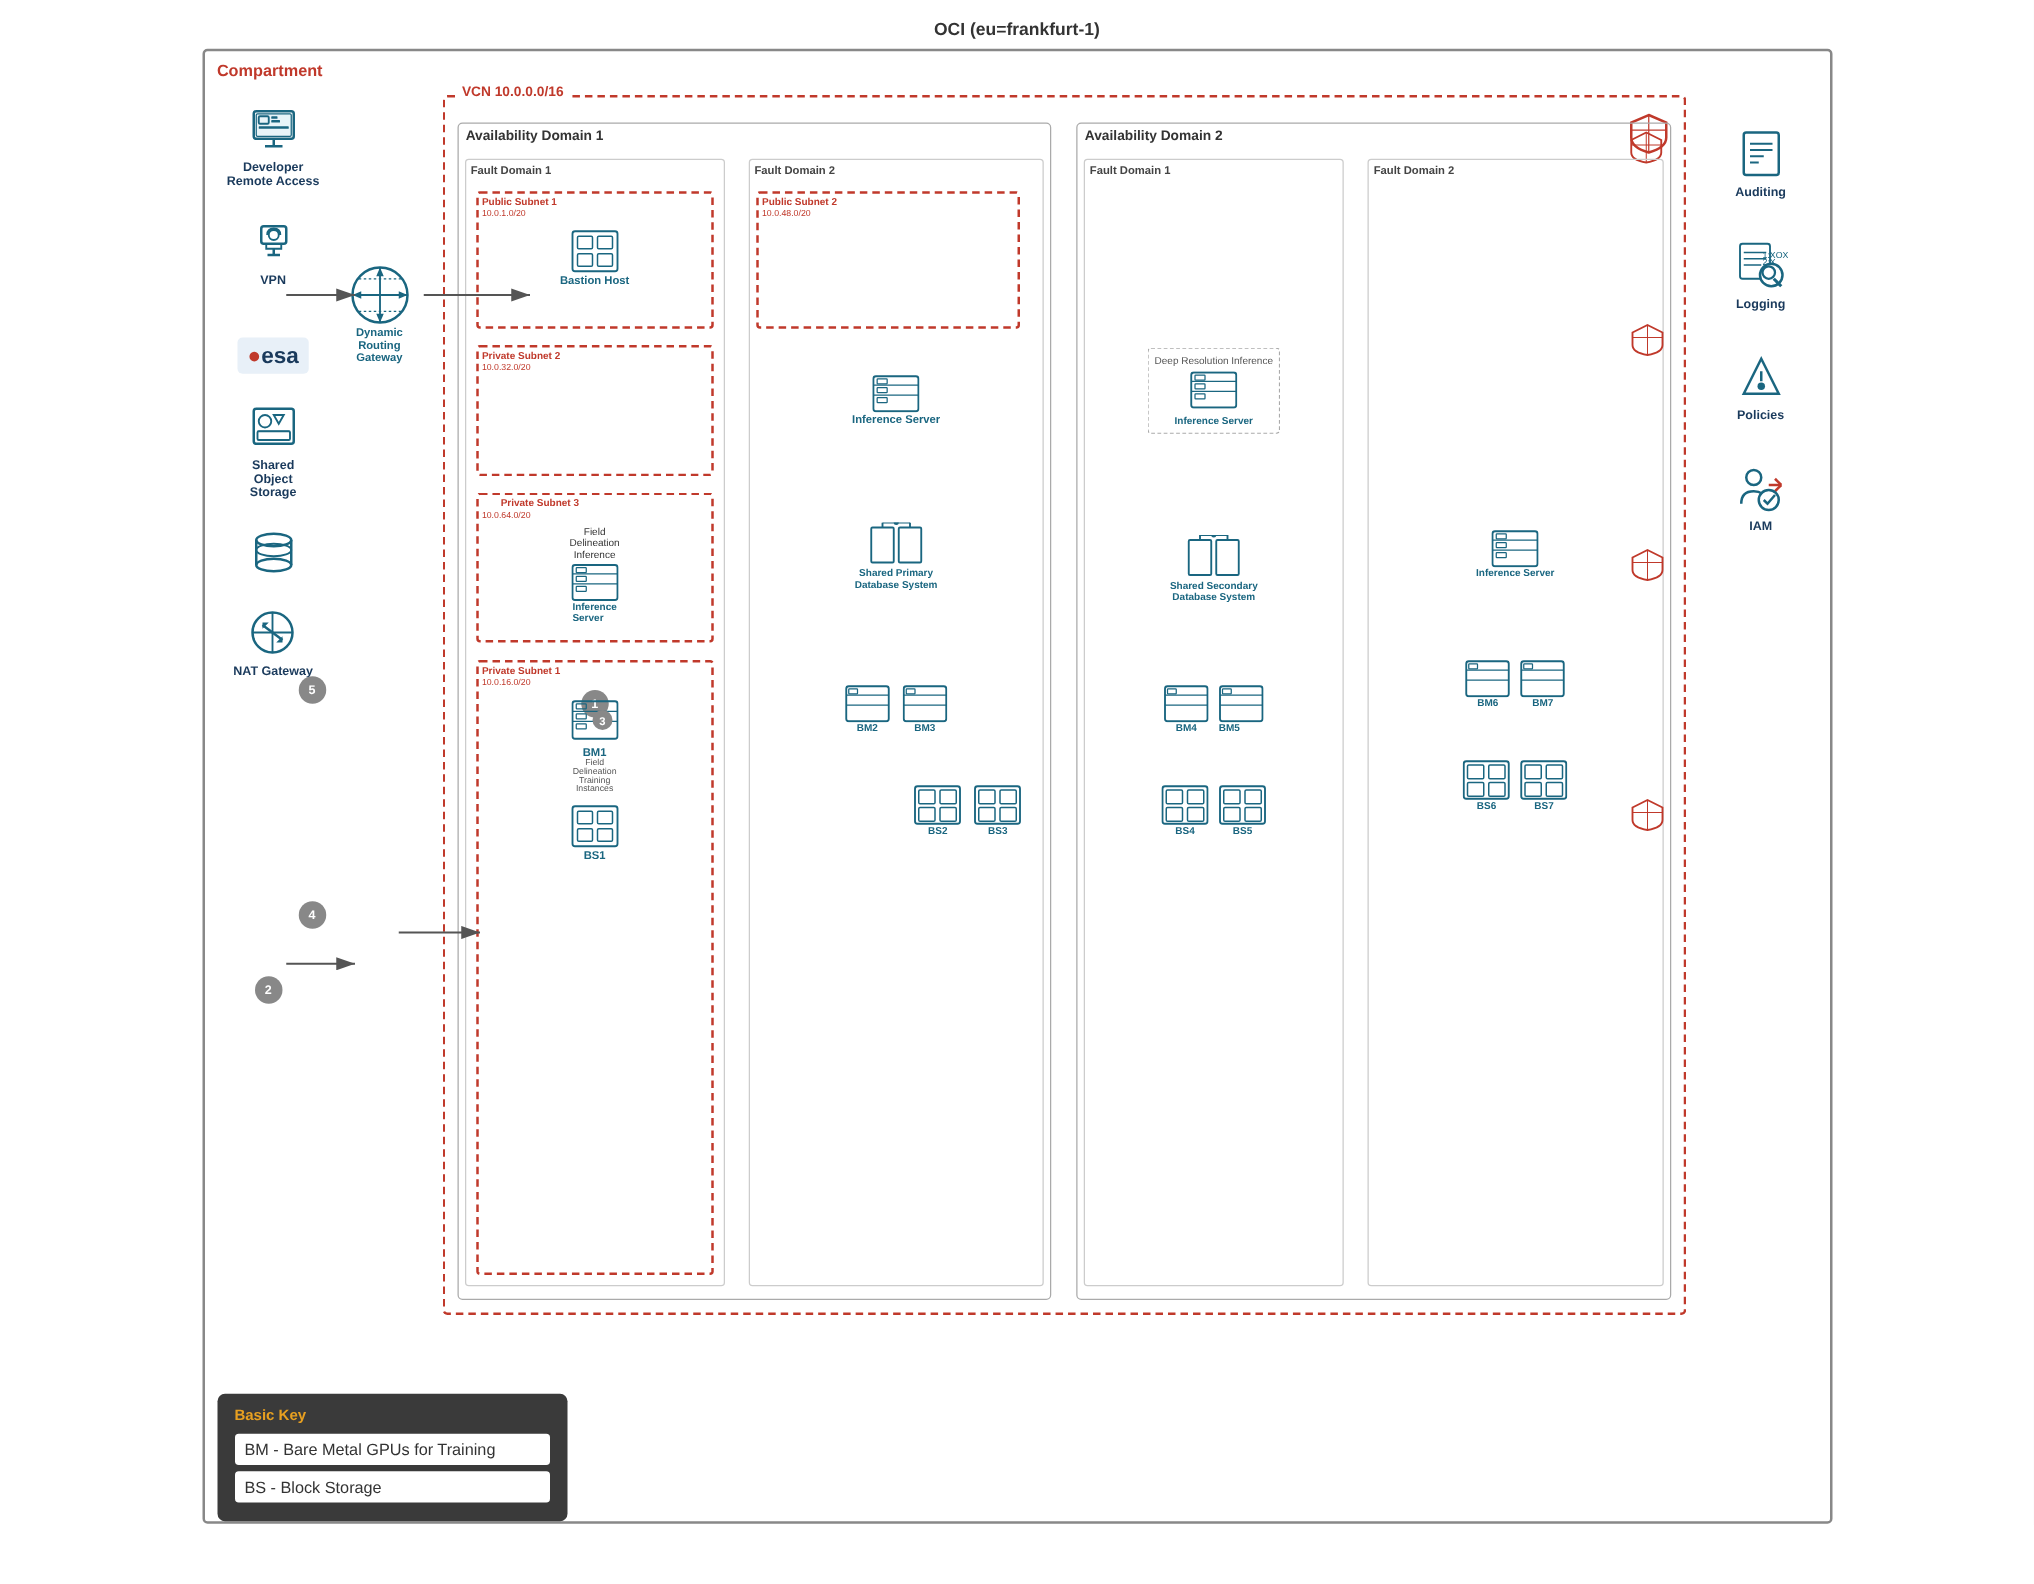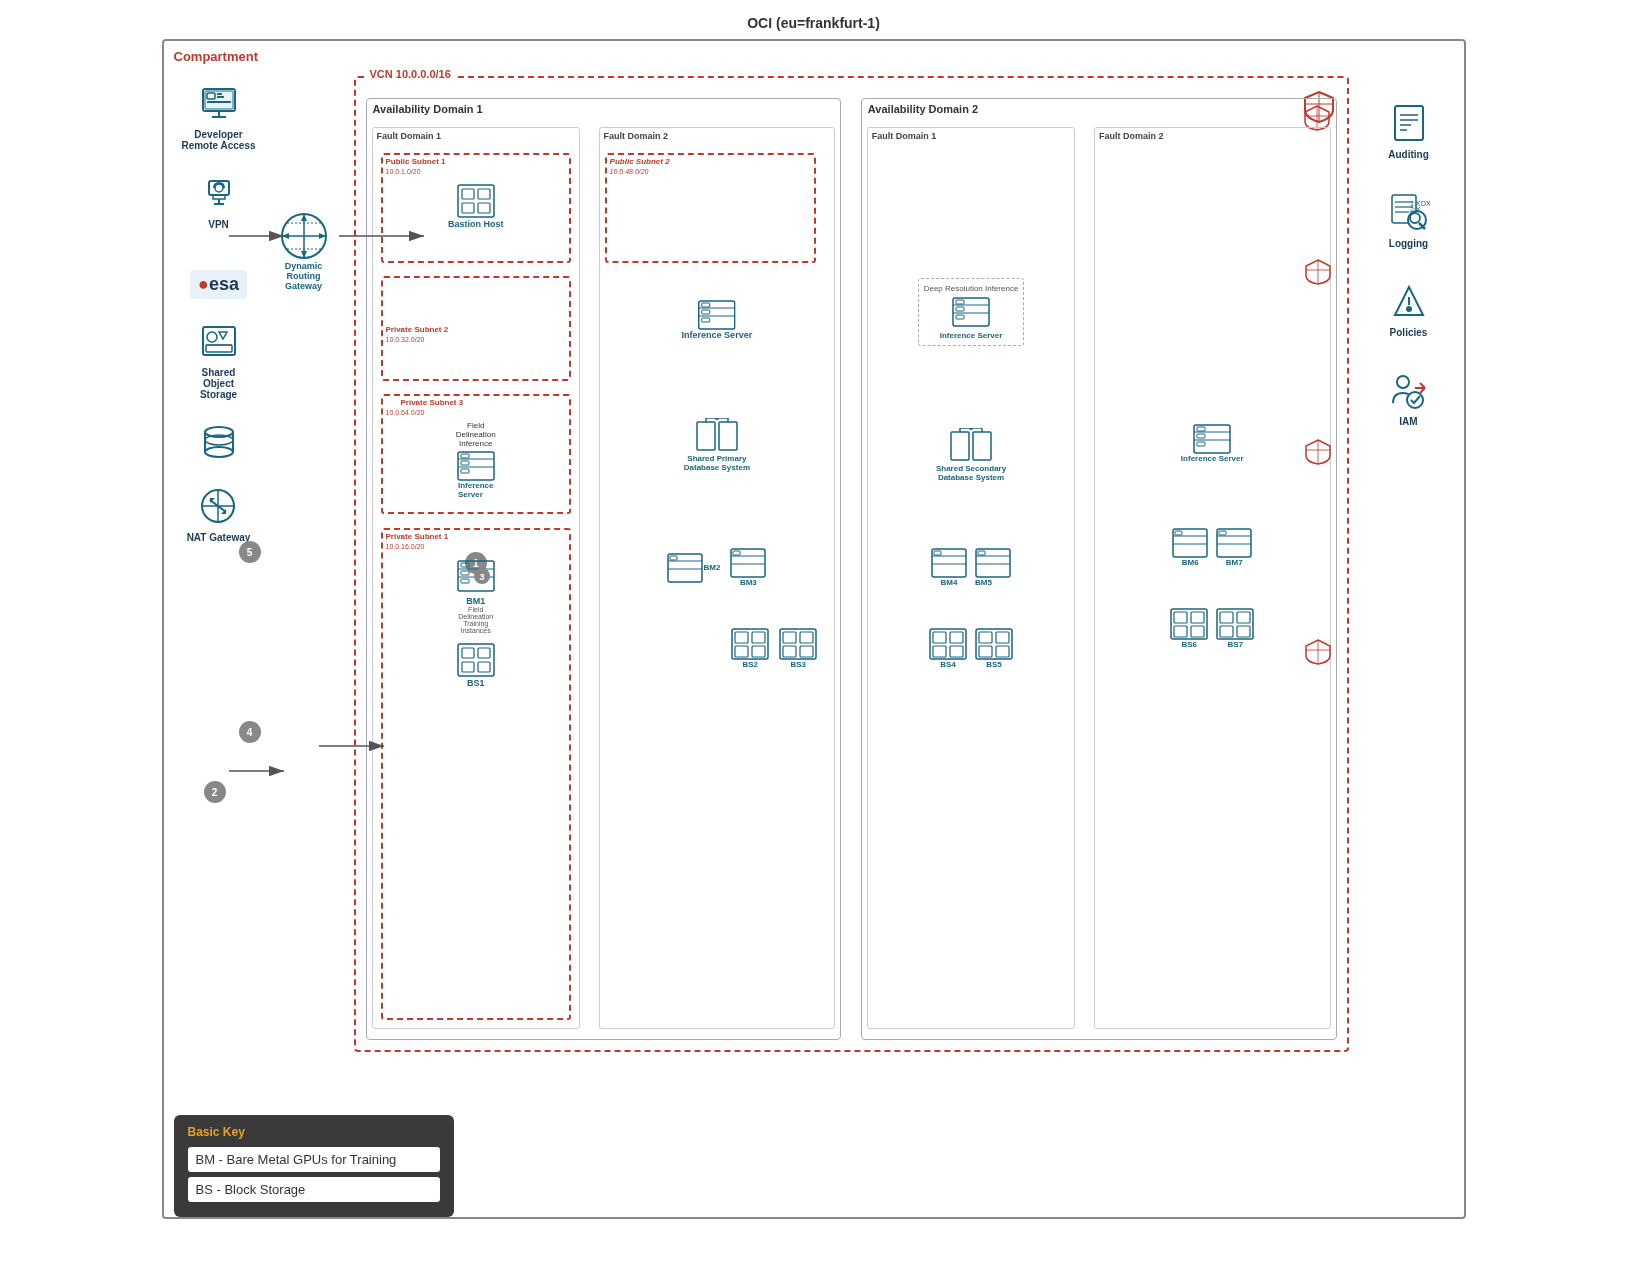--- a/index.html
+++ b/index.html
@@ -277,21 +277,21 @@
                   <rect x="6" y="6" width="12" height="10" rx="1" fill="none" stroke="#1a6680" stroke-width="1.2"></rect>
                   <rect x="22" y="6" width="12" height="10" rx="1" fill="none" stroke="#1a6680" stroke-width="1.2"></rect>
                   <rect x="6" y="20" width="12" height="10" rx="1" fill="none" stroke="#1a6680" stroke-width="1.2"></rect>
                   <rect x="22" y="20" width="12" height="10" rx="1" fill="none" stroke="#1a6680" stroke-width="1.2"></rect>
                 </svg>
                 <span style="font-size:9px;color:#1a6680;font-weight:600;">Bastion Host</span>
               </div>
             </div>
 
             <div style="position:absolute;top:148px;left:8px;right:8px;height:105px;border:2px dashed #c0392b;border-radius:3px;">
-              <div style="font-size:8px;font-weight:bold;color:#c0392b;padding:2px 3px;margin-top:45px;">Private Subnet 2</div>
+              <div style="font-size:8px;font-weight:bold;color:#c0392b;padding:2px 3px;">Private Subnet 2</div>
               <div style="font-size:7px;color:#c0392b;padding:0 3px;">10.0.32.0/20</div>
             </div>
 
             <div style="position:absolute;top:266px;left:8px;right:8px;height:120px;border:2px dashed #c0392b;border-radius:3px;">
               <div style="font-size:8px;font-weight:bold;color:#c0392b;padding:2px 18px;">Private Subnet 3</div>
               <div style="font-size:7px;color:#c0392b;padding:0 3px;">10.0.64.0/20</div>
 
               <div style="display:flex;flex-direction:column;align-items:center;margin-top:5px;">
                 <div style="font-size:8px;color:#333;text-align:center;margin-bottom:3px;">Field<br>Delineation<br>Inference</div>
                 <svg width="38" height="30" viewBox="0 0 38 30">
@@ -339,21 +339,21 @@
                   <rect x="22" y="20" width="12" height="10" rx="1" fill="none" stroke="#1a6680" stroke-width="1.2"></rect>
                 </svg>
                 <span style="font-size:9px;color:#1a6680;font-weight:600;">BS1</span>
               </div>
             </div>
           </div>
 
           <div style="position:absolute;top:28px;left:49%;right:5px;bottom:10px;border:1.5px solid #ccc;border-radius:3px;">
             <div style="font-size:9px;font-weight:bold;color:#444;padding:3px 4px;">Fault Domain 2</div>
 
-            <div style="position:absolute;top:25px;left:5px;right:18px;height:110px;border:2px dashed #c0392b;border-radius:3px;font-style:italic;">
+            <div style="position:absolute;top:25px;left:5px;right:18px;height:110px;border:2px dashed #c0392b;border-radius:3px;">
               <div style="font-size:8px;font-weight:bold;color:#c0392b;padding:2px 3px;">Public Subnet 2</div>
               <div style="font-size:7px;color:#c0392b;padding:0 3px;">10.0.48.0/20</div>
             </div>
 
             <div style="display:flex;flex-direction:column;align-items:center;position:absolute;top:172px;left:50%;transform:translateX(-50%);">
               <svg width="38" height="30" viewBox="0 0 38 30">
                 <rect x="1" y="1" width="36" height="28" rx="2" fill="none" stroke="#1a6680" stroke-width="1.5"></rect>
                 <line x1="1" y1="8" x2="37" y2="8" stroke="#1a6680" stroke-width="1"></line>
                 <line x1="1" y1="16" x2="37" y2="16" stroke="#1a6680" stroke-width="1"></line>
                 <rect x="4" y="3" width="8" height="4" rx="0.5" fill="none" stroke="#1a6680" stroke-width="1"></rect>
@@ -372,21 +372,21 @@
                 <line x1="11" y1="4" x2="11" y2="0" stroke="#1a6680" stroke-width="1.5"></line>
                 <line x1="33" y1="4" x2="33" y2="0" stroke="#1a6680" stroke-width="1.5"></line>
                 <line x1="11" y1="0" x2="22" y2="0" stroke="#1a6680" stroke-width="1.5"></line>
                 <line x1="33" y1="0" x2="22" y2="0" stroke="#1a6680" stroke-width="1.5"></line>
                 <circle cx="22" cy="0" r="2" fill="#1a6680"></circle>
               </svg>
               <span style="font-size:8px;color:#1a6680;font-weight:600;text-align:center;width:80px;">Shared Primary<br>Database System</span>
             </div>
 
             <div style="position:absolute;top:420px;left:5px;right:5px;display:flex;gap:10px;justify-content:center;">
-              <div style="display:flex;flex-direction:row;align-items:center;">
+              <div style="display:flex;flex-direction:column;align-items:center;">
                 <svg width="36" height="30" viewBox="0 0 36 30">
                   <rect x="1" y="1" width="34" height="28" rx="2" fill="none" stroke="#1a6680" stroke-width="1.5"></rect>
                   <line x1="1" y1="8" x2="35" y2="8" stroke="#1a6680" stroke-width="1"></line>
                   <line x1="1" y1="16" x2="35" y2="16" stroke="#1a6680" stroke-width="1"></line>
                   <rect x="3" y="3" width="7" height="4" rx="0.5" fill="none" stroke="#1a6680" stroke-width="1"></rect>
                 </svg>
                 <span style="font-size:8px;color:#1a6680;font-weight:600;">BM2</span>
               </div>
               <div style="display:flex;flex-direction:column;align-items:center;">
                 <svg width="36" height="30" viewBox="0 0 36 30">

